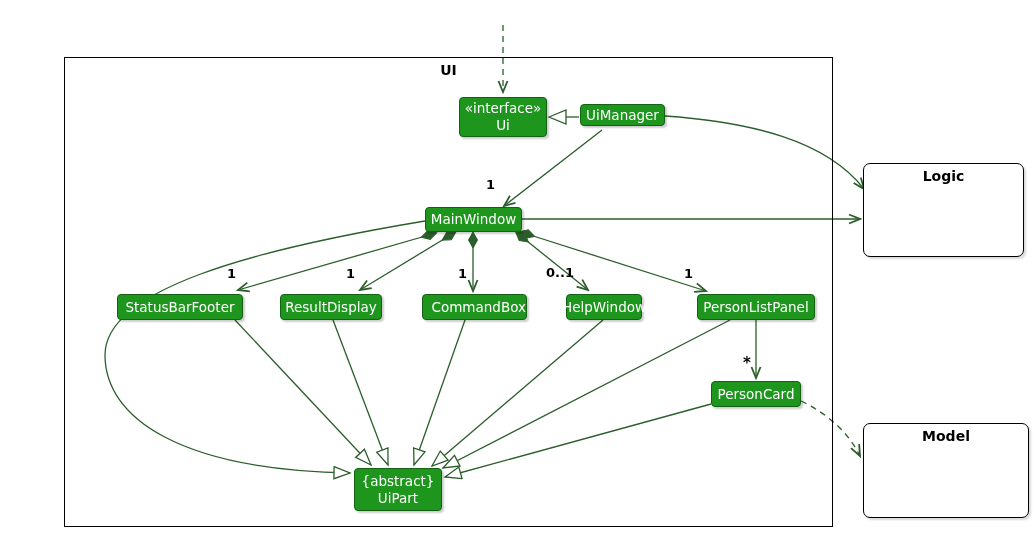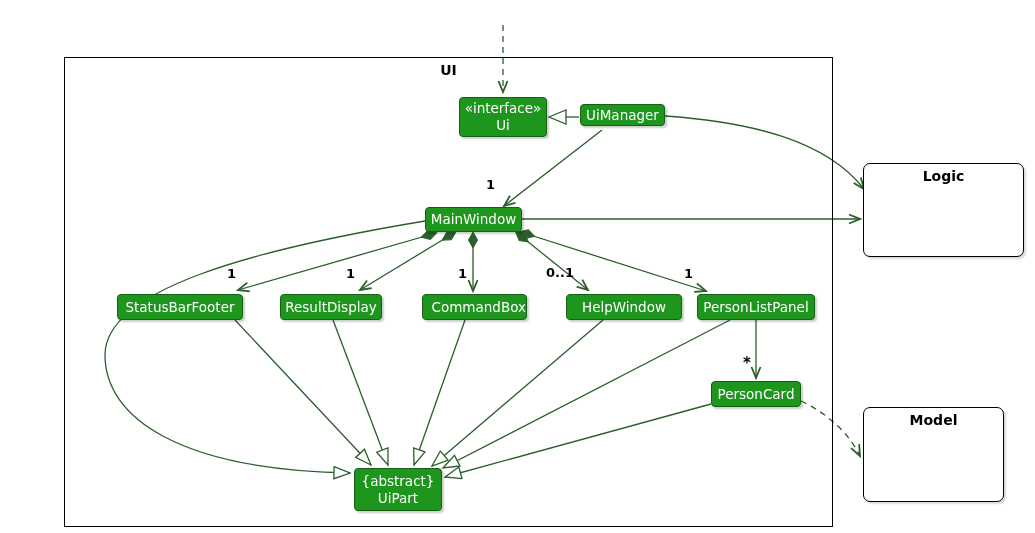--- a/index.html
+++ b/index.html
@@ -44,27 +44,27 @@
   .mult{
     position:absolute;font-weight:bold;font-size:13px;color:#000000;
   }
   
   #n-ui-interface{left:459px;top:97px;width:88px;height:40px;align-items:center;}
   #n-uimanager{left:580px;top:104px;width:85px;height:22px;}
   #n-mainwindow{left:425px;top:207px;width:97px;height:25px;}
   #n-statusbarfooter{left:117px;top:294px;width:126px;height:26px;}
   #n-resultdisplay{left:280px;top:294px;width:102px;height:26px;}
   #n-commandbox{left:422px;top:294px;width:105px;height:26px;align-items:flex-end;}
-  #n-helpwindow{left:566px;top:294px;width:116px;height:26px;align-items:center;}
+  #n-helpwindow{left:566px;top:294px;width:76px;height:26px;align-items:center;}
   #n-personlistpanel{left:697px;top:294px;width:118px;height:26px;}
   #n-personcard{left:711px;top:381px;width:90px;height:26px;}
   #n-uipart{left:354px;top:468px;width:88px;height:43px;}
   #f-ui{left:64px;top:57px;width:769px;height:470px;border-radius:0;}
   #f-logic{left:863px;top:163px;width:161px;height:94px;}
-  #f-model{left:863px;top:407px;width:141px;height:95px;}
+  #f-model{left:863px;top:423px;width:166px;height:95px;}
   
   #m-mainwindow{left:486px;top:177px;}
   #m-statusbarfooter{left:227px;top:266px;}
   #m-resultdisplay{left:346px;top:266px;}
   #m-commandbox{left:458px;top:266px;}
   #m-helpwindow{left:546px;top:265px;}
   #m-personlistpanel{left:684px;top:266px;}
   #m-personcard{left:743px;top:354px;font-size:15px;}
 </style>
 </head>

